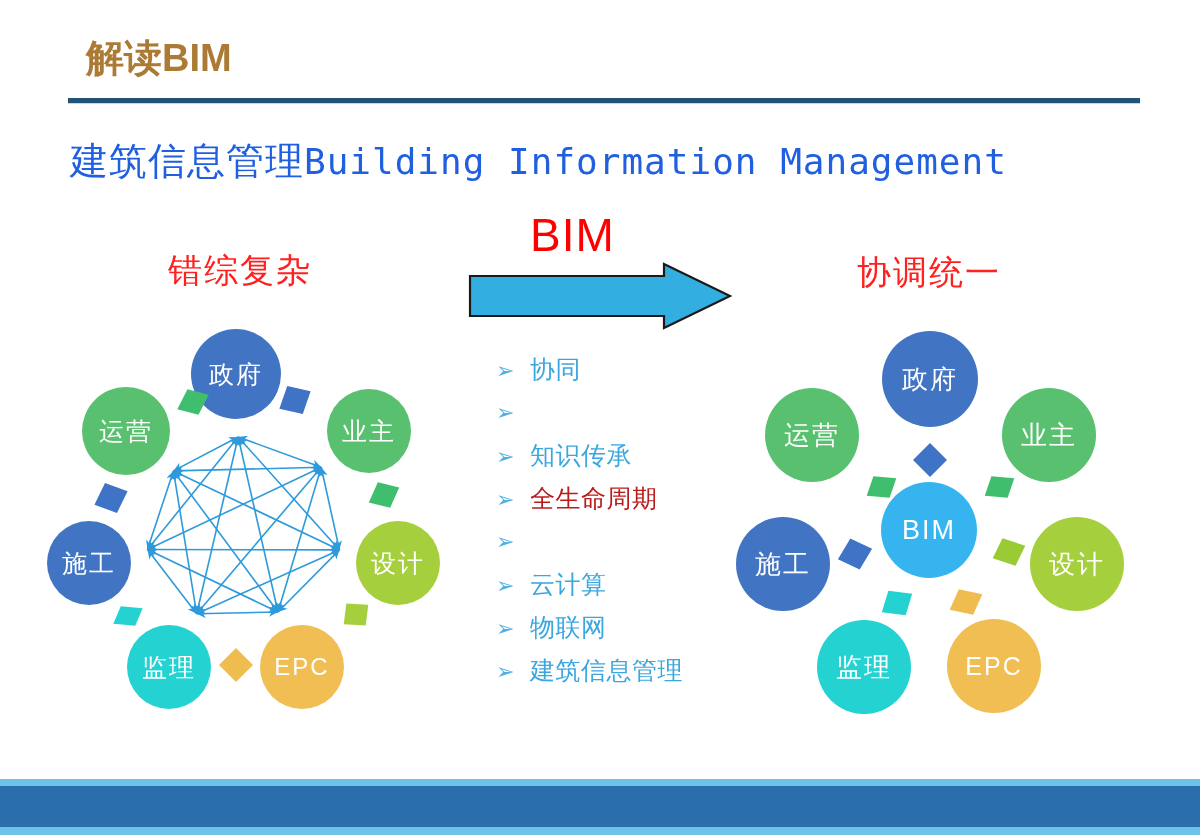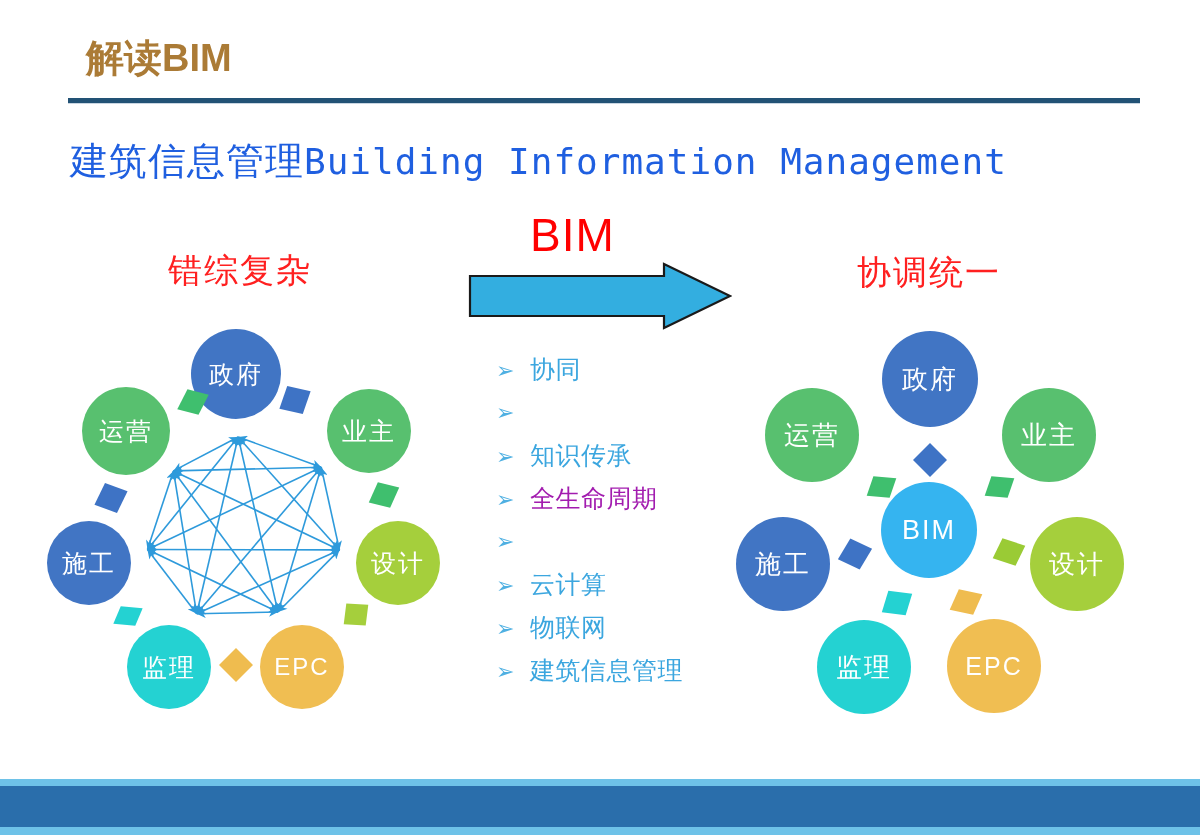--- a/index.html
+++ b/index.html
@@ -186,21 +186,21 @@
     </div>
     <div class="bullet-row">
       <span class="bullet-mark">➢</span>
     </div>
     <div class="bullet-row">
       <span class="bullet-mark">➢</span>
       <span class="bullet-text" style="color: rgb(59, 166, 223);">知识传承</span>
     </div>
     <div class="bullet-row">
       <span class="bullet-mark">➢</span>
-      <span class="bullet-text" style="color: #a21caf;">全生命周期</span>
+      <span class="bullet-text" style="color: #b91c1c;">全生命周期</span>
     </div>
     <div class="bullet-row">
       <span class="bullet-mark">➢</span>
     </div>
     <div class="bullet-row">
       <span class="bullet-mark">➢</span>
       <span class="bullet-text" style="color: rgb(59, 166, 223);">云计算</span>
     </div>
     <div class="bullet-row">
       <span class="bullet-mark">➢</span>

